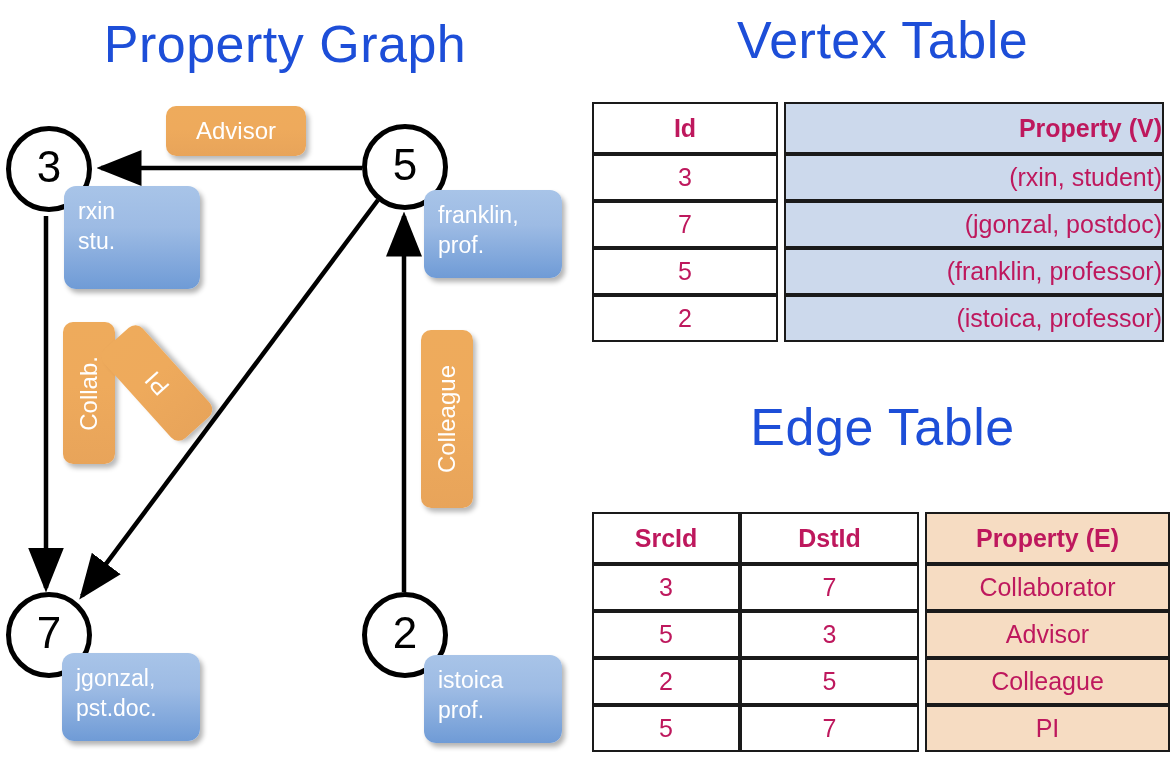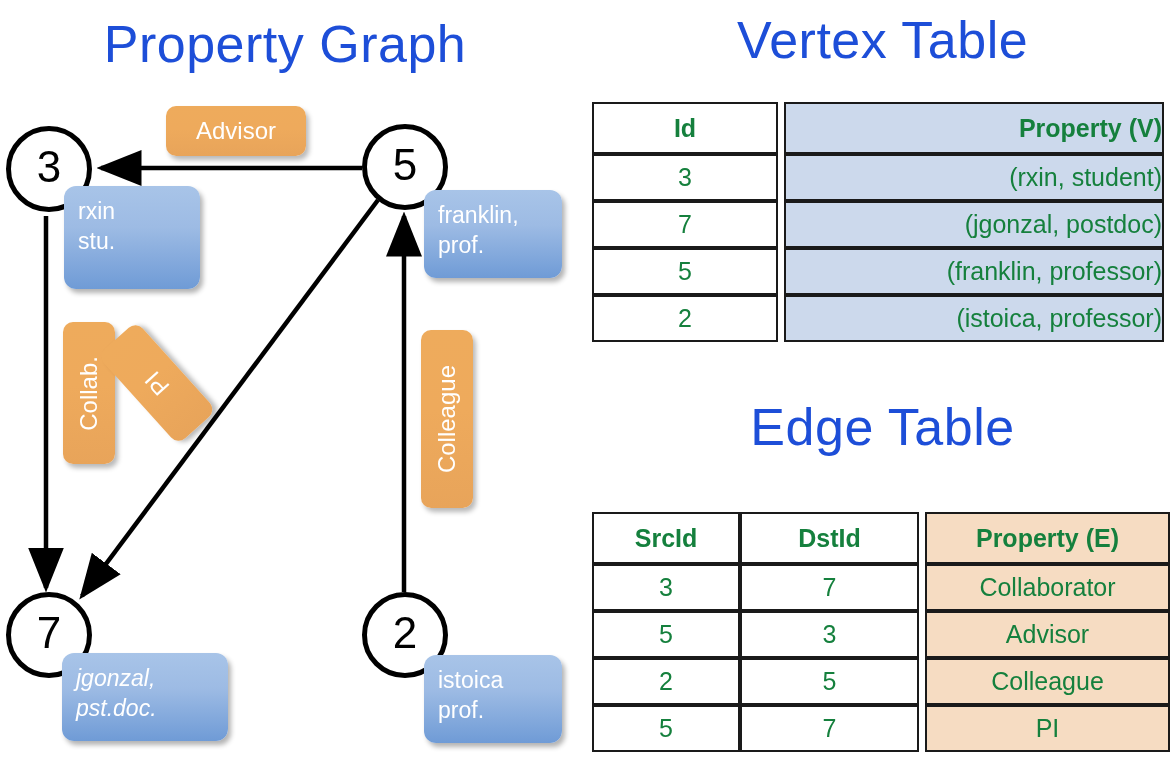--- a/index.html
+++ b/index.html
@@ -76,21 +76,21 @@
     font-family: "Liberation Sans", sans-serif;
     font-weight: 300;
     font-size: 23px;
     line-height: 1.32;
     padding: 10px 14px;
     box-sizing: border-box;
     z-index: 8;
   }
   #vbox-rxin     { left: 64px;  top: 186px; width: 136px; height: 103px; }
   #vbox-franklin { left: 424px; top: 190px; width: 138px; height: 88px; }
-  #vbox-jgonzal  { left: 62px;  top: 653px; width: 166px; height: 88px; font-style: italic; }
+  #vbox-jgonzal  { left: 62px;  top: 653px; width: 138px; height: 88px; }
   #vbox-istoica  { left: 424px; top: 655px; width: 138px; height: 88px; }
 
   
   .ebox {
     position: absolute;
     border-radius: 10px;
     background: linear-gradient(to bottom, #eeab5c 0%, #eeaa5c 45%, #e8a45a 100%);
     box-shadow: 3px 4px 5px rgba(0,0,0,0.28);
     color: #ffffff;
     font-family: "Liberation Sans", sans-serif;
@@ -135,21 +135,21 @@
     border-collapse: separate;
     border-spacing: 0;
     table-layout: fixed;
     font-family: "Liberation Sans", sans-serif;
     font-weight: 300;
   }
   table.grid td {
     border: 2px solid #1a1a1a;
     text-align: center;
     font-size: 25px;
-    color: #15803d;
+    color: #be185d;
     padding: 0;
     height: 47px;
     background: #ffffff;
     box-sizing: border-box;
   }
   table.grid td.hdr {
     font-weight: bold;
     font-size: 25px;
     height: 52px;
   }

